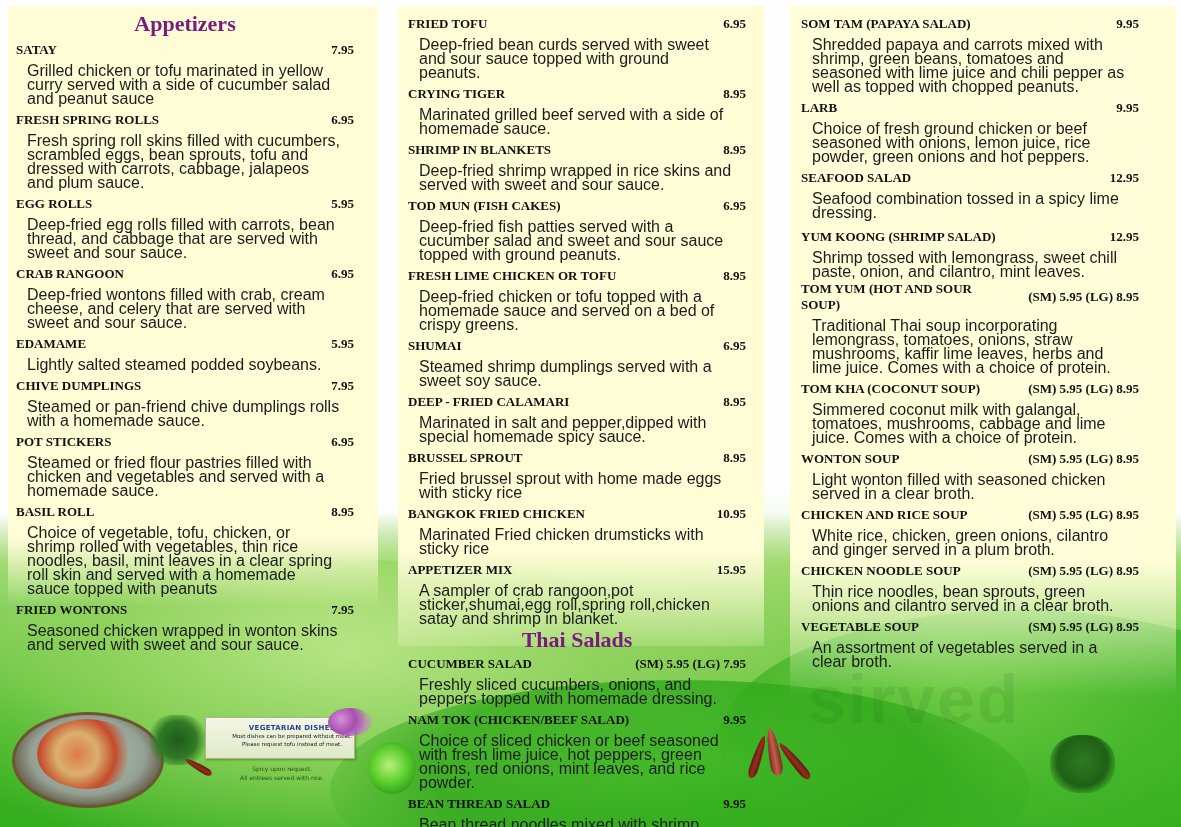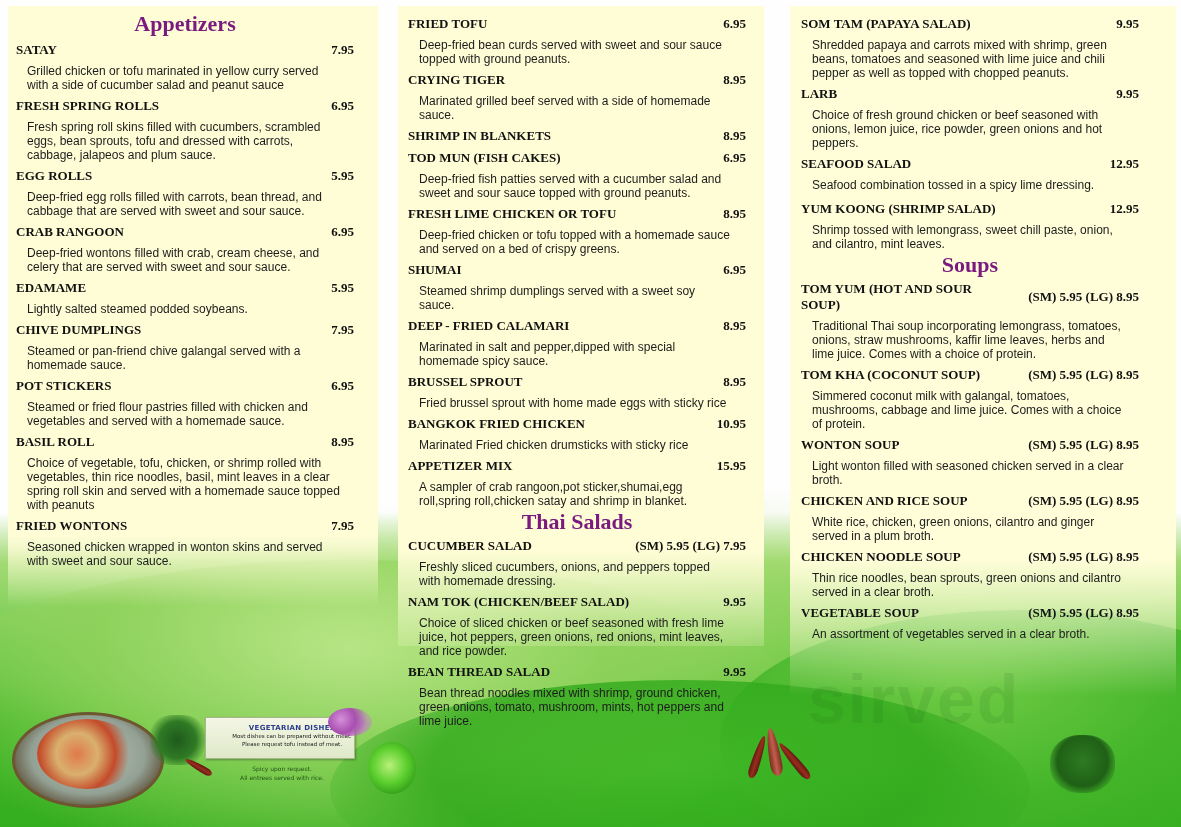--- a/index.html
+++ b/index.html
@@ -58,21 +58,21 @@
     font-family: "Liberation Serif", serif;
     font-weight: bold;
     font-size: 13px;
     line-height: 16px;
     color: #111;
   }
   .item-name { max-width: 230px; }
   .item-price { white-space: nowrap; text-align: right; }
   .item-desc {
     font-family: "Liberation Sans", sans-serif;
-    font-size: 12px;
+    font-size: 16px;
     line-height: 14px;
     color: #1c1c1c;
     padding-left: 11px;
     padding-right: 14px;
     margin-top: 6px;
   }
   .item { margin-bottom: 6px; }
 
   
   .plate {
@@ -203,21 +203,21 @@
         <span class="item-name">EDAMAME</span>
         <span class="item-price">5.95</span>
       </div>
       <div class="item-desc">Lightly salted steamed podded soybeans.</div>
     </div>
   <div class="item">
       <div class="item-head">
         <span class="item-name">CHIVE DUMPLINGS</span>
         <span class="item-price">7.95</span>
       </div>
-      <div class="item-desc">Steamed or pan-friend chive galangal served with a homemade sauce.</div>
+      <div class="item-desc">Steamed or pan-friend chive dumplings rolls with a homemade sauce.</div>
     </div>
   <div class="item">
       <div class="item-head">
         <span class="item-name">POT STICKERS</span>
         <span class="item-price">6.95</span>
       </div>
       <div class="item-desc">Steamed or fried flour pastries filled with chicken and vegetables and served with a homemade sauce.</div>
     </div>
   <div class="item">
       <div class="item-head">
@@ -248,20 +248,21 @@
         <span class="item-name">CRYING TIGER</span>
         <span class="item-price">8.95</span>
       </div>
       <div class="item-desc">Marinated grilled beef served with a side of homemade sauce.</div>
     </div>
   <div class="item">
       <div class="item-head">
         <span class="item-name">SHRIMP IN BLANKETS</span>
         <span class="item-price">8.95</span>
       </div>
+      <div class="item-desc">Deep-fried shrimp wrapped in rice skins and served with sweet and sour sauce.</div>
     </div>
   <div class="item">
       <div class="item-head">
         <span class="item-name">TOD MUN (FISH CAKES)</span>
         <span class="item-price">6.95</span>
       </div>
       <div class="item-desc">Deep-fried fish patties served with a cucumber salad and sweet and sour sauce topped with ground peanuts.</div>
     </div>
   <div class="item">
       <div class="item-head">
@@ -351,21 +352,20 @@
       </div>
       <div class="item-desc">Seafood combination tossed in a spicy lime dressing.</div>
     </div>
   <div class="item" style="margin-bottom:2px;margin-top:9px;">
       <div class="item-head">
         <span class="item-name" style="max-width:260px;">YUM KOONG (SHRIMP SALAD)</span>
         <span class="item-price">12.95</span>
       </div>
       <div class="item-desc">Shrimp tossed with lemongrass, sweet chill paste, onion, and cilantro, mint leaves.</div>
     </div>
-  <div class="section-title" style="margin-bottom:4px;">Soups</div>
   <div class="item">
       <div class="item-head">
         <span class="item-name" style="max-width:200px;">TOM YUM (HOT AND SOUR SOUP)</span>
         <span class="item-price">(SM) 5.95 (LG) 8.95</span>
       </div>
       <div class="item-desc">Traditional Thai soup incorporating lemongrass, tomatoes, onions, straw mushrooms, kaffir lime leaves, herbs and lime juice. Comes with a choice of protein.</div>
     </div>
   <div class="item">
       <div class="item-head">
         <span class="item-name">TOM KHA (COCONUT SOUP)</span>

